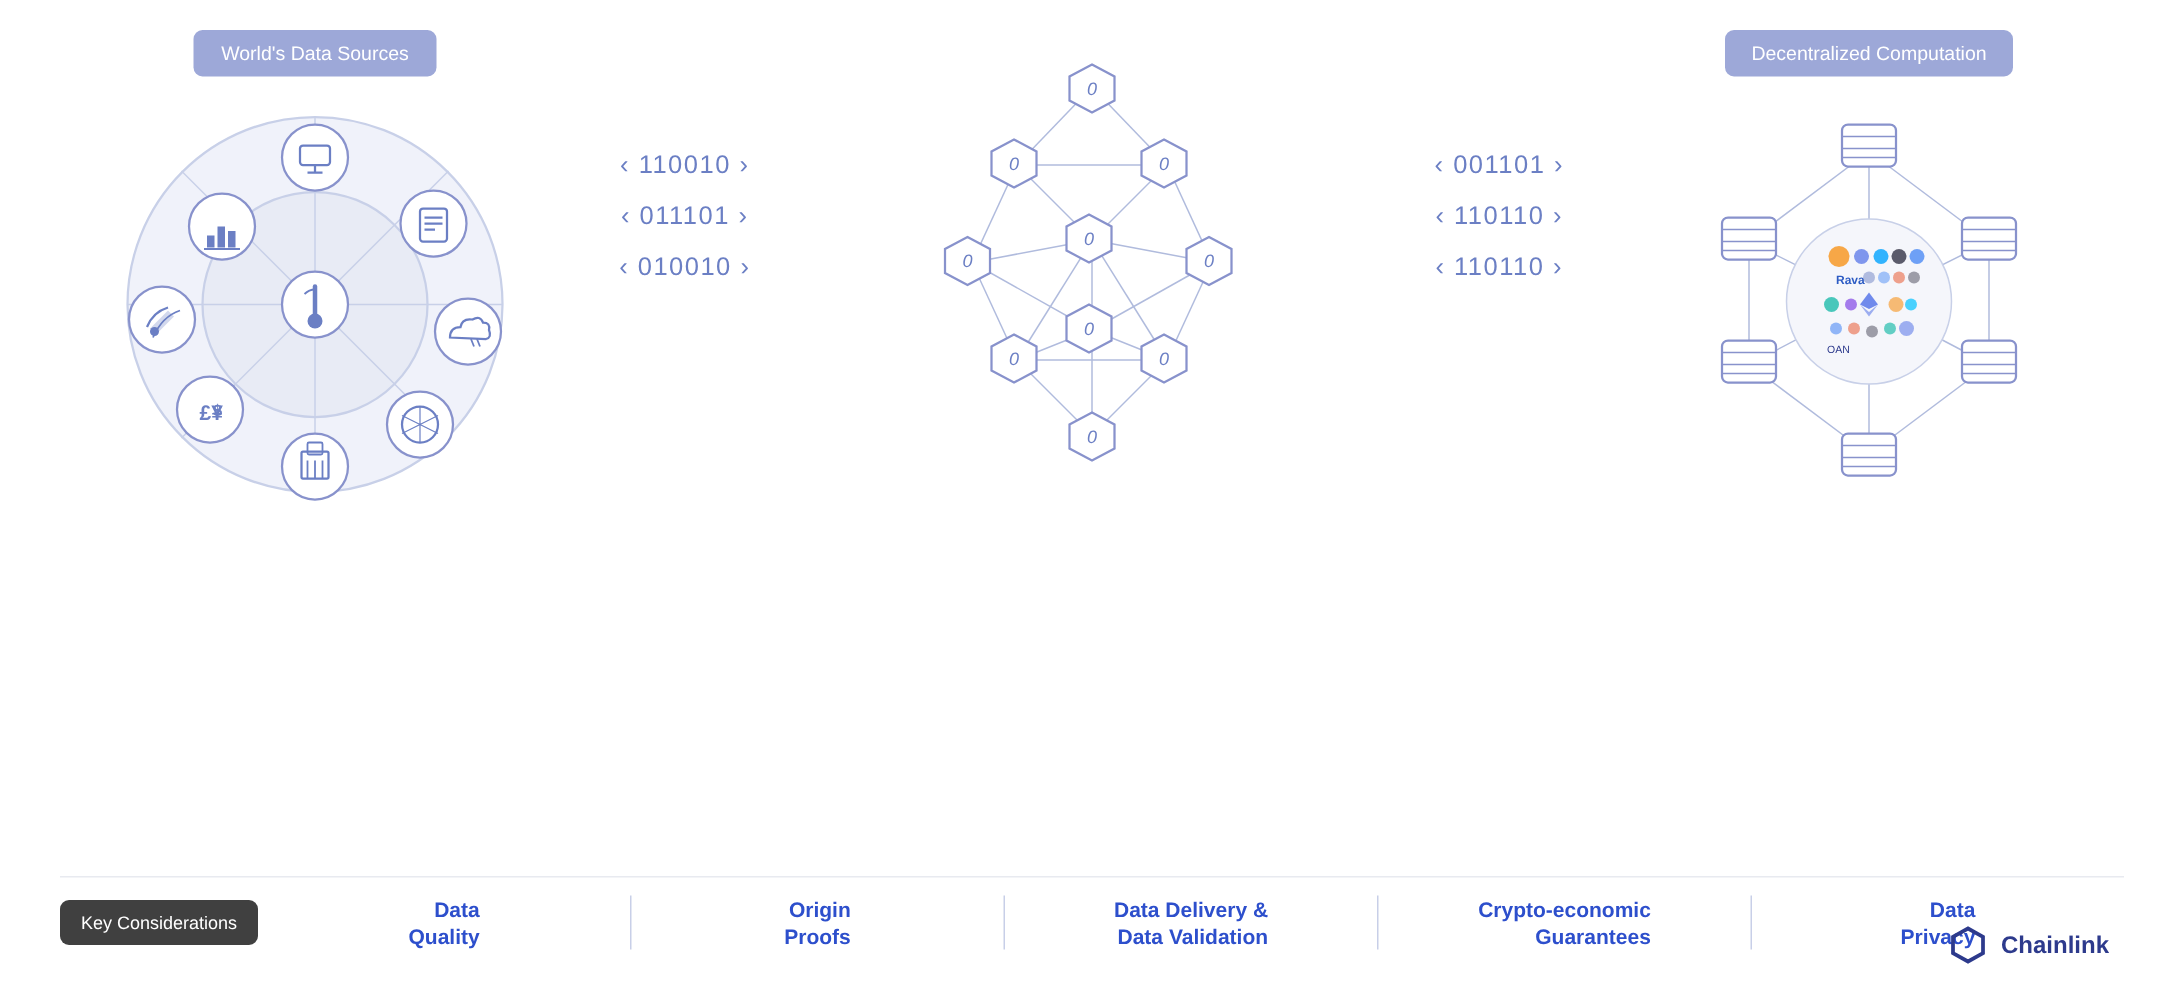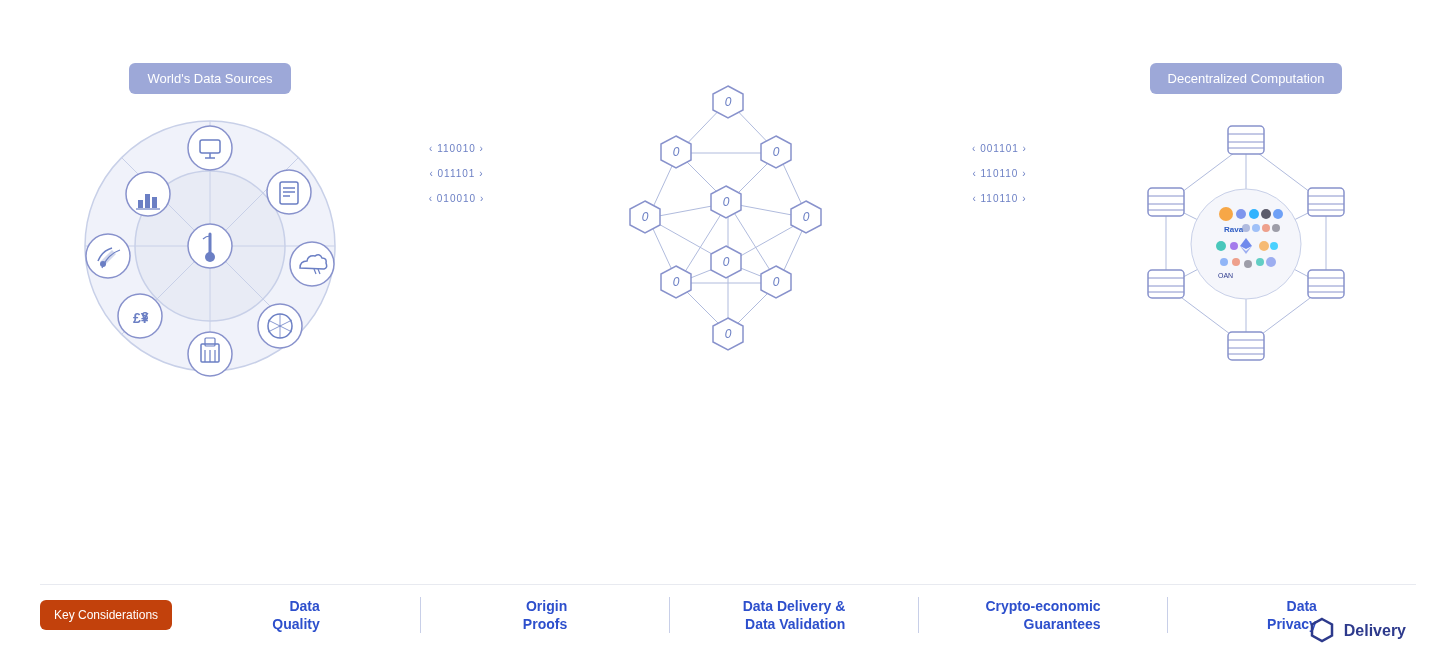--- a/index.html
+++ b/index.html
@@ -20,21 +20,20 @@
       padding: 20px 40px;
     }
 
     .top-section {
       display: flex;
       flex-direction: row;
       justify-content: space-between;
       align-items: flex-start;
       flex: 1;
       gap: 0;
-      margin-top: 43px;
     }
 
     
     .column {
       display: flex;
       flex-direction: column;
       align-items: center;
       position: relative;
     }
 
@@ -121,39 +120,39 @@
     
     .binary-codes {
       display: flex;
       flex-direction: column;
       gap: 14px;
       align-items: center;
     }
 
     .binary-code {
       color: #6b7fc4;
-      font-size: 10px;
+      font-size: 17px;
       font-weight: 400;
       letter-spacing: 1px;
       white-space: nowrap;
     }
 
     
     .bottom-bar {
       display: flex;
       flex-direction: row;
       align-items: center;
       margin-top: 18px;
       gap: 0;
       padding: 12px 0;
       border-top: 1px solid #e8eaf0;
     }
 
     .key-badge {
-      background: #c2410c;
+      background: #404040;
       color: #ffffff;
       font-size: 12px;
       font-weight: 500;
       padding: 8px 14px;
       border-radius: 6px;
       white-space: nowrap;
       flex-shrink: 0;
     }
 
     .consideration-item {
@@ -517,14 +516,14 @@
 Privacy</span>
     </div>
   </div>
 
 </div>
 
 <div class="chainlink-logo">
   <svg class="chainlink-hex" viewBox="0 0 28 28" xmlns="http://www.w3.org/2000/svg">
     <path d="M14 2 L24 7.5 L24 18.5 L14 24 L4 18.5 L4 7.5 Z" fill="none" stroke="#2d3a8c" stroke-width="2.5"></path>
   </svg>
-  <span class="chainlink-logo-text">Delivery</span>
+  <span class="chainlink-logo-text">Chainlink</span>
 </div>
 
 </body></html>

